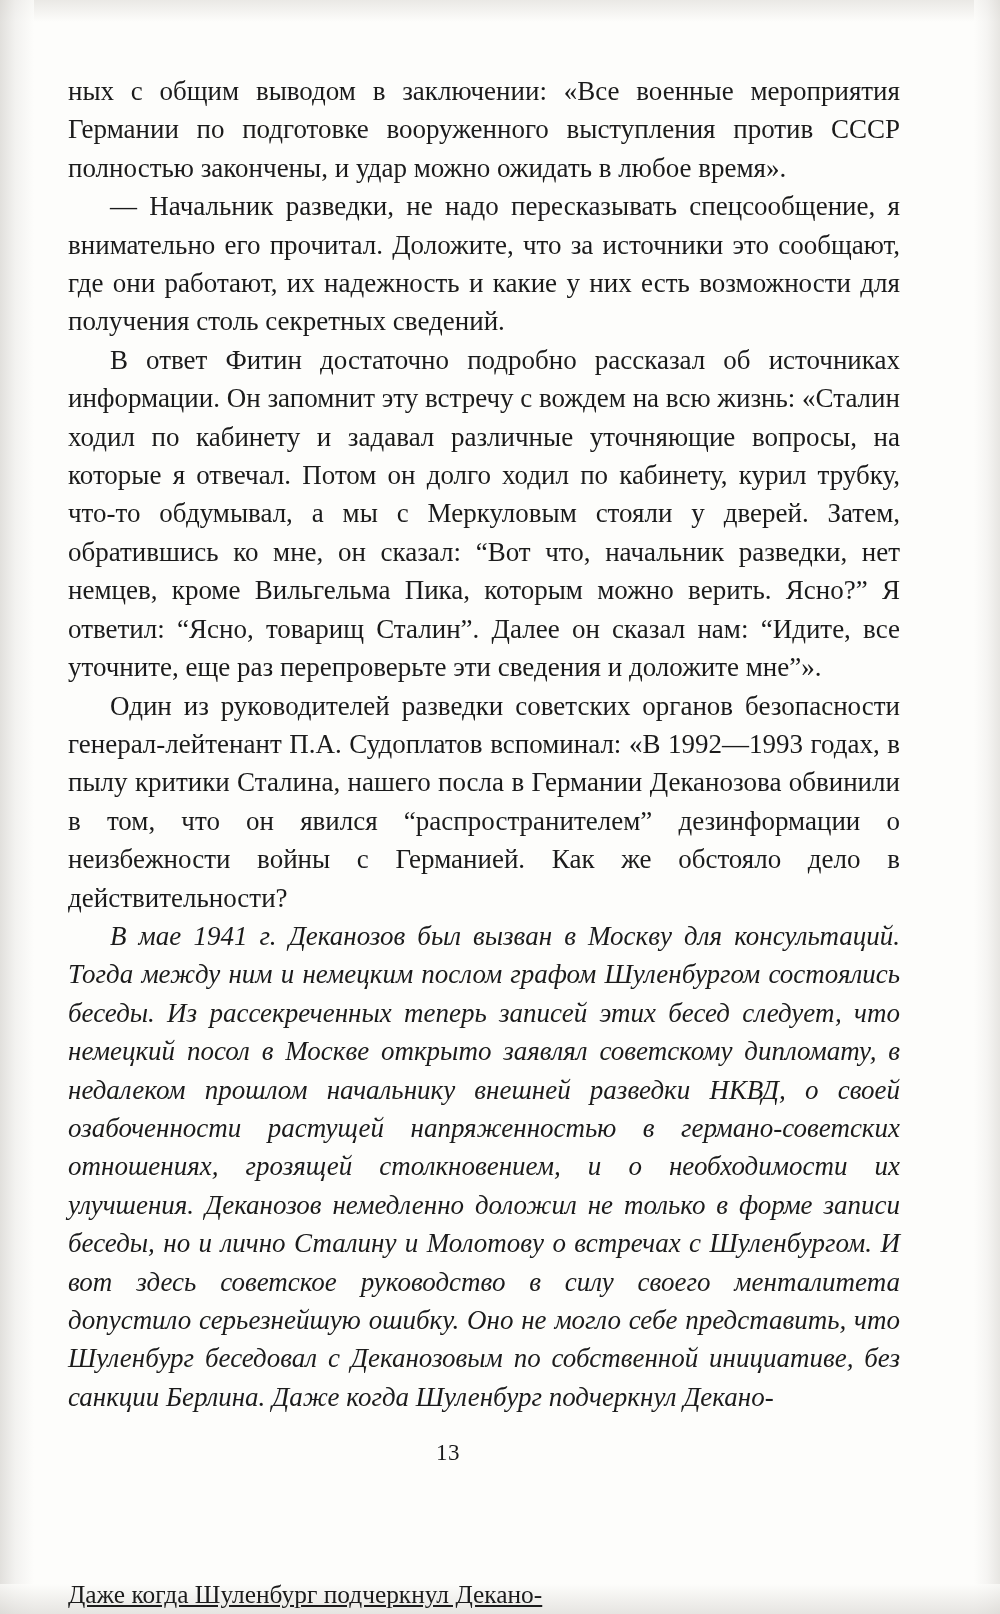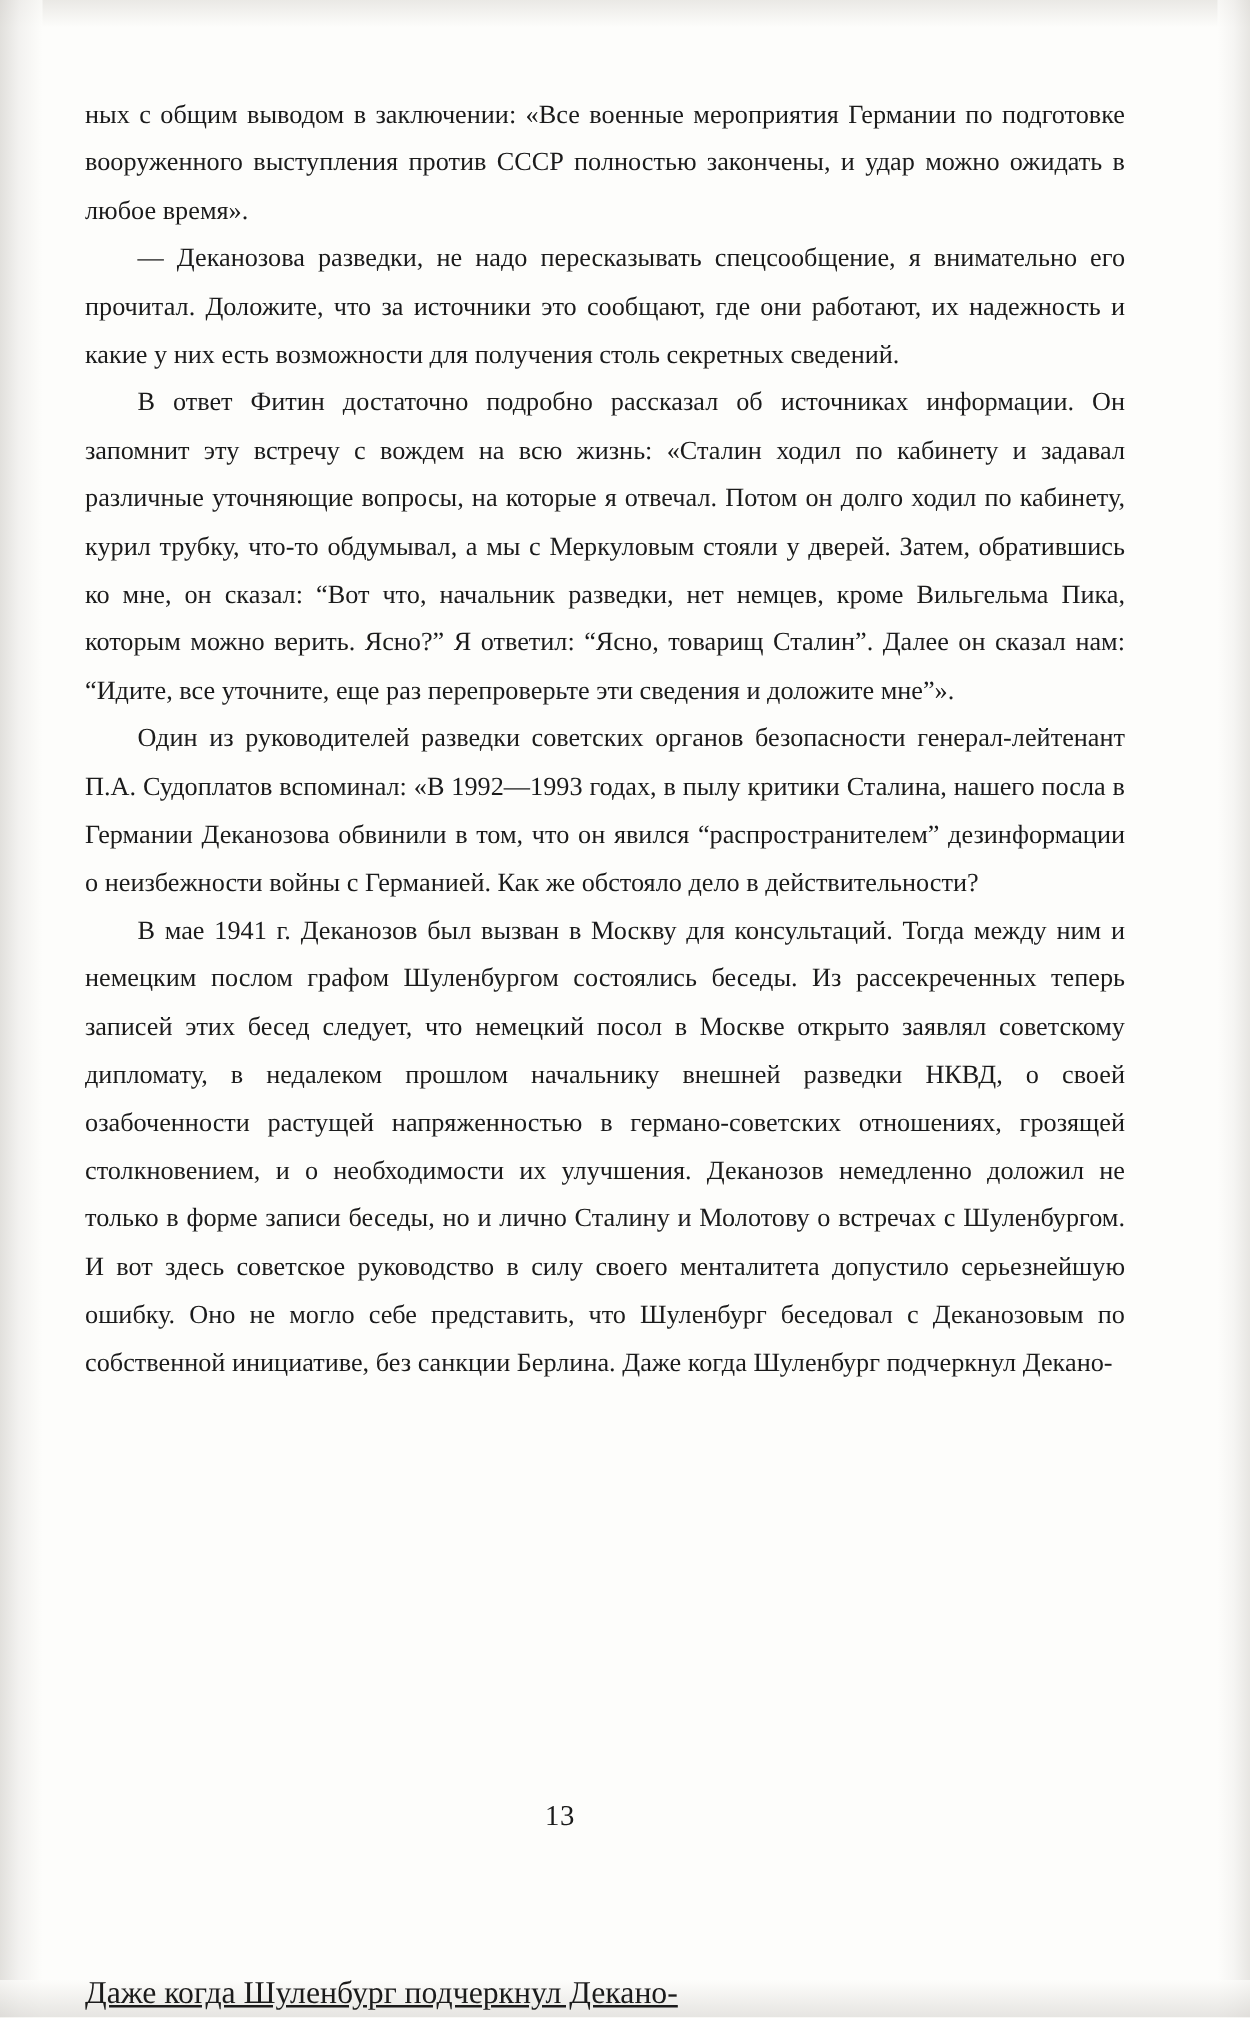--- a/index.html
+++ b/index.html
@@ -52,36 +52,37 @@
     background: linear-gradient(to top, #dcdad6 0%, #fdfdfb 100%);
     opacity: .7;
   }
 
   .text-column {
     position: absolute;
     left: 68px;
     top: 72px;
     width: 832px;
     color: #1b1b1b;
-    font-size: 21px;
+    font-size: 27px;
     line-height: 38.4px;
     text-align: justify;
     text-justify: inter-word;
     -webkit-hyphens: none;
     hyphens: none;
   }
   .text-column p {
     margin: 0;
     text-indent: 0;
   }
   .text-column p.indent {
     text-indent: 42px;
   }
   .text-column p:last-child {
     text-align: justify;
+    font-style: italic;
   }
   .folio {
     position: absolute;
     left: 0;
     top: 1440px;
     width: 896px;
     text-align: center;
     font-size: 23px;
     color: #1b1b1b;
     letter-spacing: .5px;
@@ -104,21 +105,21 @@
 <body>
 
 <div class="page">
   <div class="edge-top"></div>
   <div class="edge-left"></div>
   <div class="edge-right"></div>
   <div class="edge-bottom"></div>
 
   <div class="text-column">
     <p>ных с общим выводом в заключении: «Все военные мероприятия Германии по подготовке вооруженного выступления против СССР полностью закончены, и удар можно ожидать в любое время».</p>
-    <p class="indent">— Деканозова разведки, не надо пересказывать спецсообщение, я внимательно его прочитал. Доложите, что за источники это сообщают, где они работают, их надежность и какие у них есть возможности для получения столь секретных сведений.</p>
+    <p class="indent">— Начальник разведки, не надо пересказывать спецсообщение, я внимательно его прочитал. Доложите, что за источники это сообщают, где они работают, их надежность и какие у них есть возможности для получения столь секретных сведений.</p>
     <p class="indent">В ответ Фитин достаточно подробно рассказал об источниках информации. Он запомнит эту встречу с вождем на всю жизнь: «Сталин ходил по кабинету и задавал различные уточняющие вопросы, на которые я отвечал. Потом он долго ходил по кабинету, курил трубку, что-то обдумывал, а мы с Меркуловым стояли у дверей. Затем, обратившись ко мне, он сказал: “Вот что, начальник разведки, нет немцев, кроме Вильгельма Пика, которым можно верить. Ясно?” Я ответил: “Ясно, товарищ Сталин”. Далее он сказал нам: “Идите, все уточните, еще раз перепроверьте эти сведения и доложите мне”».</p>
     <p class="indent">Один из руководителей разведки советских органов безопасности генерал-лейтенант П.А. Судоплатов вспоминал: «В 1992—1993 годах, в пылу критики Сталина, нашего посла в Германии Деканозова обвинили в том, что он явился “распространителем” дезинформации о неизбежности войны с Германией. Как же обстояло дело в действительности?</p>
     <p class="indent">В мае 1941 г. Деканозов был вызван в Москву для консультаций. Тогда между ним и немецким послом графом Шуленбургом состоялись беседы. Из рассекреченных теперь записей этих бесед следует, что немецкий посол в Москве открыто заявлял советскому дипломату, в недалеком прошлом начальнику внешней разведки НКВД, о своей озабоченности растущей напряженностью в германо-советских отношениях, грозящей столкновением, и о необходимости их улучшения. Деканозов немедленно доложил не только в форме записи беседы, но и лично Сталину и Молотову о встречах с Шуленбургом. И вот здесь советское руководство в силу своего менталитета допустило серьезнейшую ошибку. Оно не могло себе представить, что Шуленбург беседовал с Деканозовым по собственной инициативе, без санкции Берлина. Даже когда Шуленбург подчеркнул Декано-</p>
   </div>
 
   <div class="folio">13</div>
 
   <div class="clipped-line">Даже когда Шуленбург подчеркнул Декано-</div>
 </div>
 

